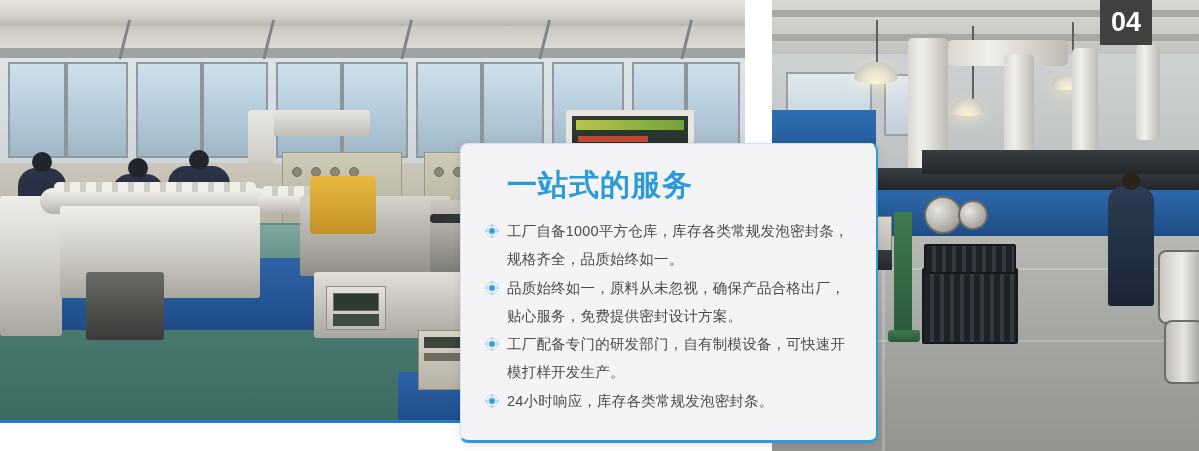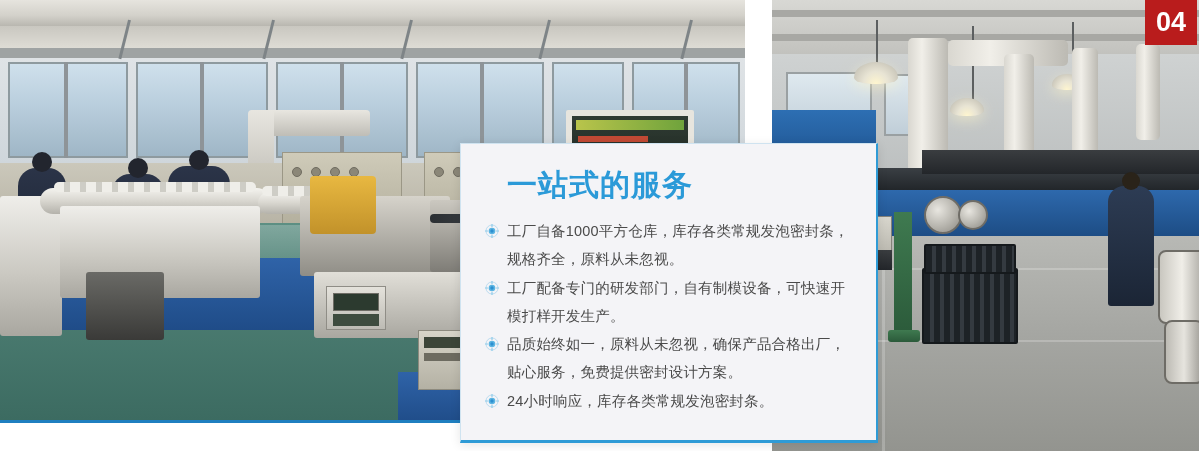--- a/index.html
+++ b/index.html
@@ -290,25 +290,25 @@
     box-sizing: border-box;
   }
   .pr-dark {
     position: absolute;
     background: linear-gradient(180deg,#3a3d40 0%,#23262a 100%);
   }
 
   
   .badge-04 {
     position: absolute;
-    left: 1145px;
+    left: 1100px;
     top: 0;
     width: 52px;
     height: 45px;
-    background: #b91c1c;
+    background: #404040;
     display: flex;
     align-items: center;
     justify-content: center;
     z-index: 40;
   }
   .badge-04 span {
     color: #ffffff;
     font-size: 27px;
     font-weight: 700;
     letter-spacing: 0px;
@@ -320,21 +320,21 @@
   .card {
     position: absolute;
     left: 460px;
     top: 143px;
     width: 418px;
     height: 300px;
     background: #f4f4f7;
     border: 1px solid #cfe3f0;
     border-right: 2px solid #2f9bd6;
     border-bottom: 3px solid #2f9bd6;
-    border-radius: 0;
+    border-radius: 8px;
     box-sizing: border-box;
     box-shadow: 0 2px 10px rgba(0,0,0,0.10);
     z-index: 30;
     padding: 22px 24px 0 24px;
     overflow: hidden;
   }
   .card-title {
     color: #2b9ad8;
     font-size: 30px;
     font-weight: 700;
@@ -554,21 +554,32 @@
     <ul class="bullet-list">
       <li class="bullet-item">
         <span class="bullet-icon">
           <svg width="14" height="14" viewBox="0 0 14 14">
             <circle cx="7" cy="7" r="6" fill="none" stroke="#bcdcf0" stroke-width="1"></circle>
             <circle cx="7" cy="7" r="3.3" fill="#5bb4e2"></circle>
             <circle cx="7" cy="7" r="1.7" fill="#2b8fd0"></circle>
             <path d="M7 0.3 L7 2.6 M7 11.4 L7 13.7 M0.3 7 L2.6 7 M11.4 7 L13.7 7" stroke="#8ecbe9" stroke-width="1.2" stroke-linecap="round"></path>
           </svg>
         </span>
-        <span>工厂自备1000平方仓库，库存各类常规发泡密封条，规格齐全，原料从未忽视。</span>
+        <span>工厂自备1000平方仓库，库存各类常规发泡密封条，规格齐全，品质始终如一。</span>
+      </li>
+      <li class="bullet-item">
+        <span class="bullet-icon">
+          <svg width="14" height="14" viewBox="0 0 14 14">
+            <circle cx="7" cy="7" r="6" fill="none" stroke="#bcdcf0" stroke-width="1"></circle>
+            <circle cx="7" cy="7" r="3.3" fill="#5bb4e2"></circle>
+            <circle cx="7" cy="7" r="1.7" fill="#2b8fd0"></circle>
+            <path d="M7 0.3 L7 2.6 M7 11.4 L7 13.7 M0.3 7 L2.6 7 M11.4 7 L13.7 7" stroke="#8ecbe9" stroke-width="1.2" stroke-linecap="round"></path>
+          </svg>
+        </span>
+        <span>品质始终如一，原料从未忽视，确保产品合格出厂，贴心服务，免费提供密封设计方案。</span>
       </li>
       <li class="bullet-item">
         <span class="bullet-icon">
           <svg width="14" height="14" viewBox="0 0 14 14">
             <circle cx="7" cy="7" r="6" fill="none" stroke="#bcdcf0" stroke-width="1"></circle>
             <circle cx="7" cy="7" r="3.3" fill="#5bb4e2"></circle>
             <circle cx="7" cy="7" r="1.7" fill="#2b8fd0"></circle>
             <path d="M7 0.3 L7 2.6 M7 11.4 L7 13.7 M0.3 7 L2.6 7 M11.4 7 L13.7 7" stroke="#8ecbe9" stroke-width="1.2" stroke-linecap="round"></path>
           </svg>
         </span>
@@ -576,29 +587,18 @@
       </li>
       <li class="bullet-item">
         <span class="bullet-icon">
           <svg width="14" height="14" viewBox="0 0 14 14">
             <circle cx="7" cy="7" r="6" fill="none" stroke="#bcdcf0" stroke-width="1"></circle>
             <circle cx="7" cy="7" r="3.3" fill="#5bb4e2"></circle>
             <circle cx="7" cy="7" r="1.7" fill="#2b8fd0"></circle>
             <path d="M7 0.3 L7 2.6 M7 11.4 L7 13.7 M0.3 7 L2.6 7 M11.4 7 L13.7 7" stroke="#8ecbe9" stroke-width="1.2" stroke-linecap="round"></path>
           </svg>
         </span>
-        <span>品质始终如一，原料从未忽视，确保产品合格出厂，贴心服务，免费提供密封设计方案。</span>
-      </li>
-      <li class="bullet-item">
-        <span class="bullet-icon">
-          <svg width="14" height="14" viewBox="0 0 14 14">
-            <circle cx="7" cy="7" r="6" fill="none" stroke="#bcdcf0" stroke-width="1"></circle>
-            <circle cx="7" cy="7" r="3.3" fill="#5bb4e2"></circle>
-            <circle cx="7" cy="7" r="1.7" fill="#2b8fd0"></circle>
-            <path d="M7 0.3 L7 2.6 M7 11.4 L7 13.7 M0.3 7 L2.6 7 M11.4 7 L13.7 7" stroke="#8ecbe9" stroke-width="1.2" stroke-linecap="round"></path>
-          </svg>
-        </span>
         <span>24小时响应，库存各类常规发泡密封条。</span>
       </li>
     </ul>
   </div>
 
 </div>
 
 </body></html>

